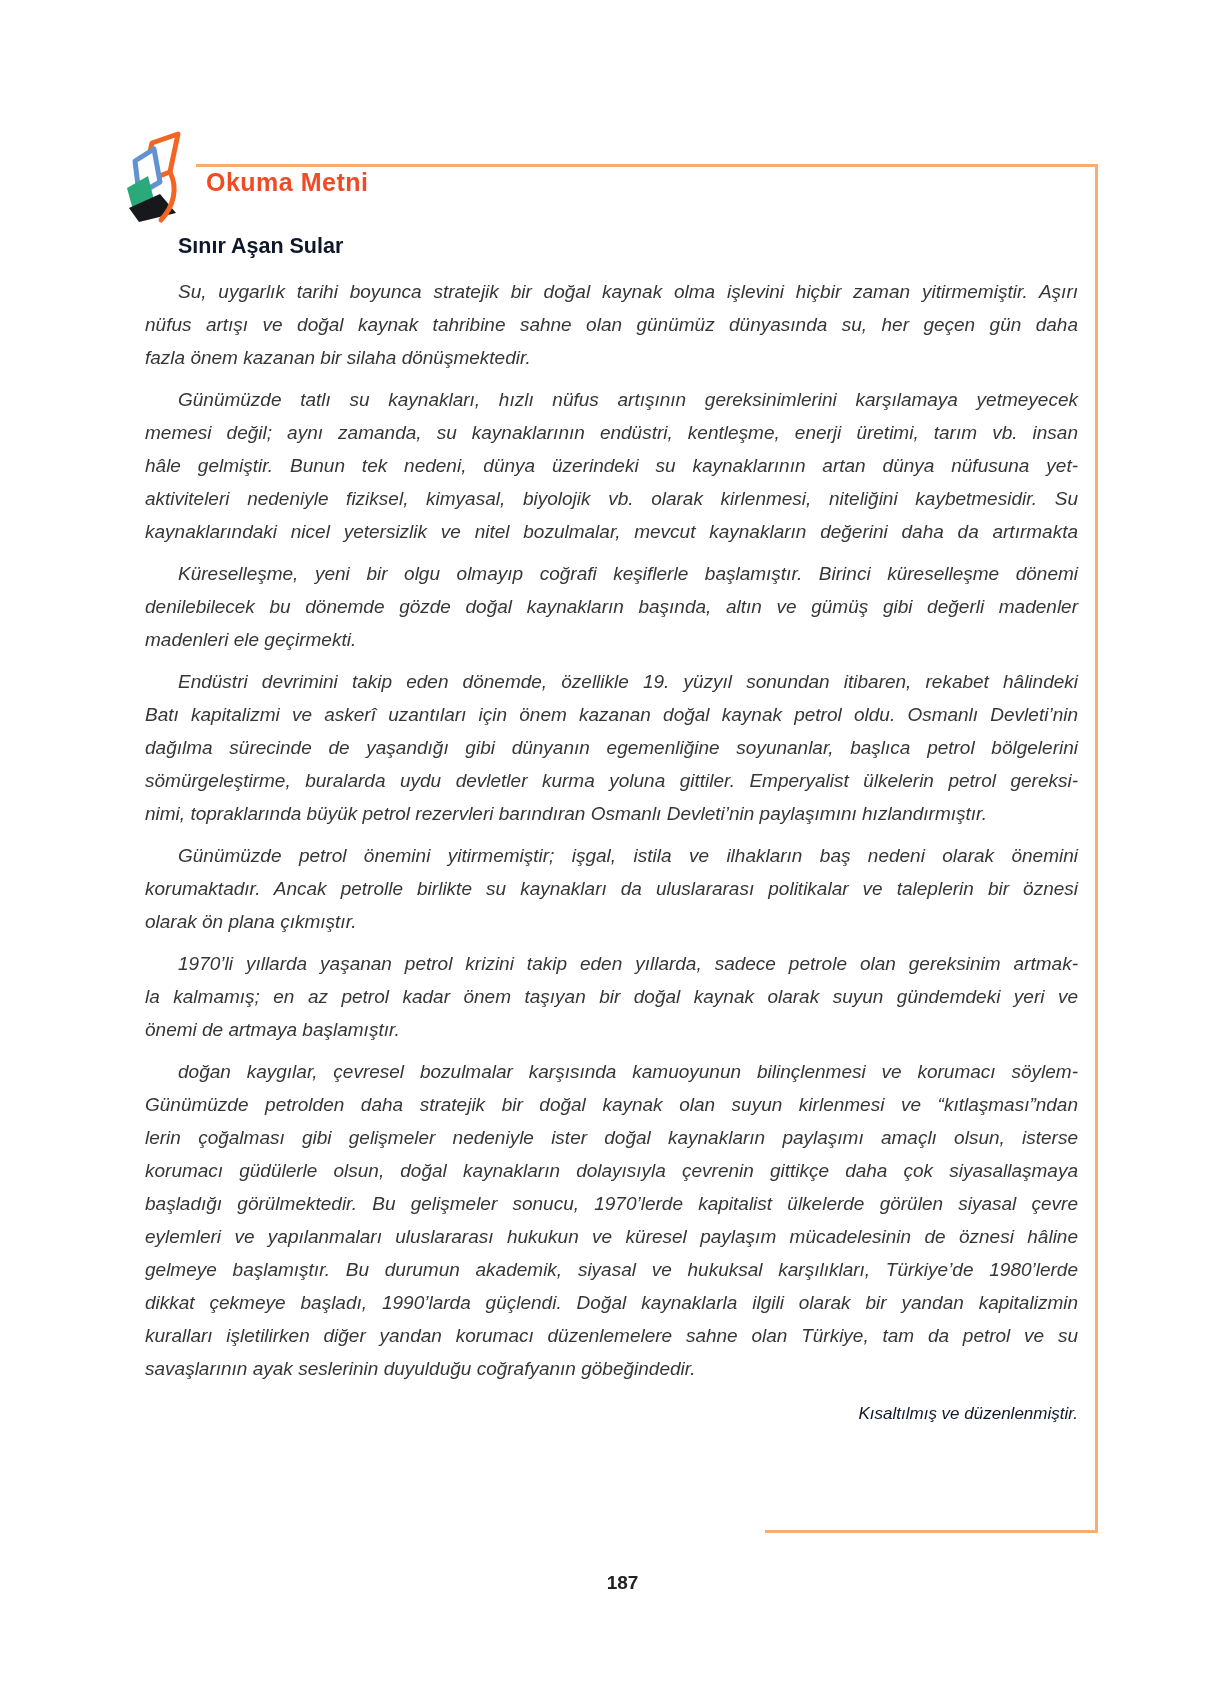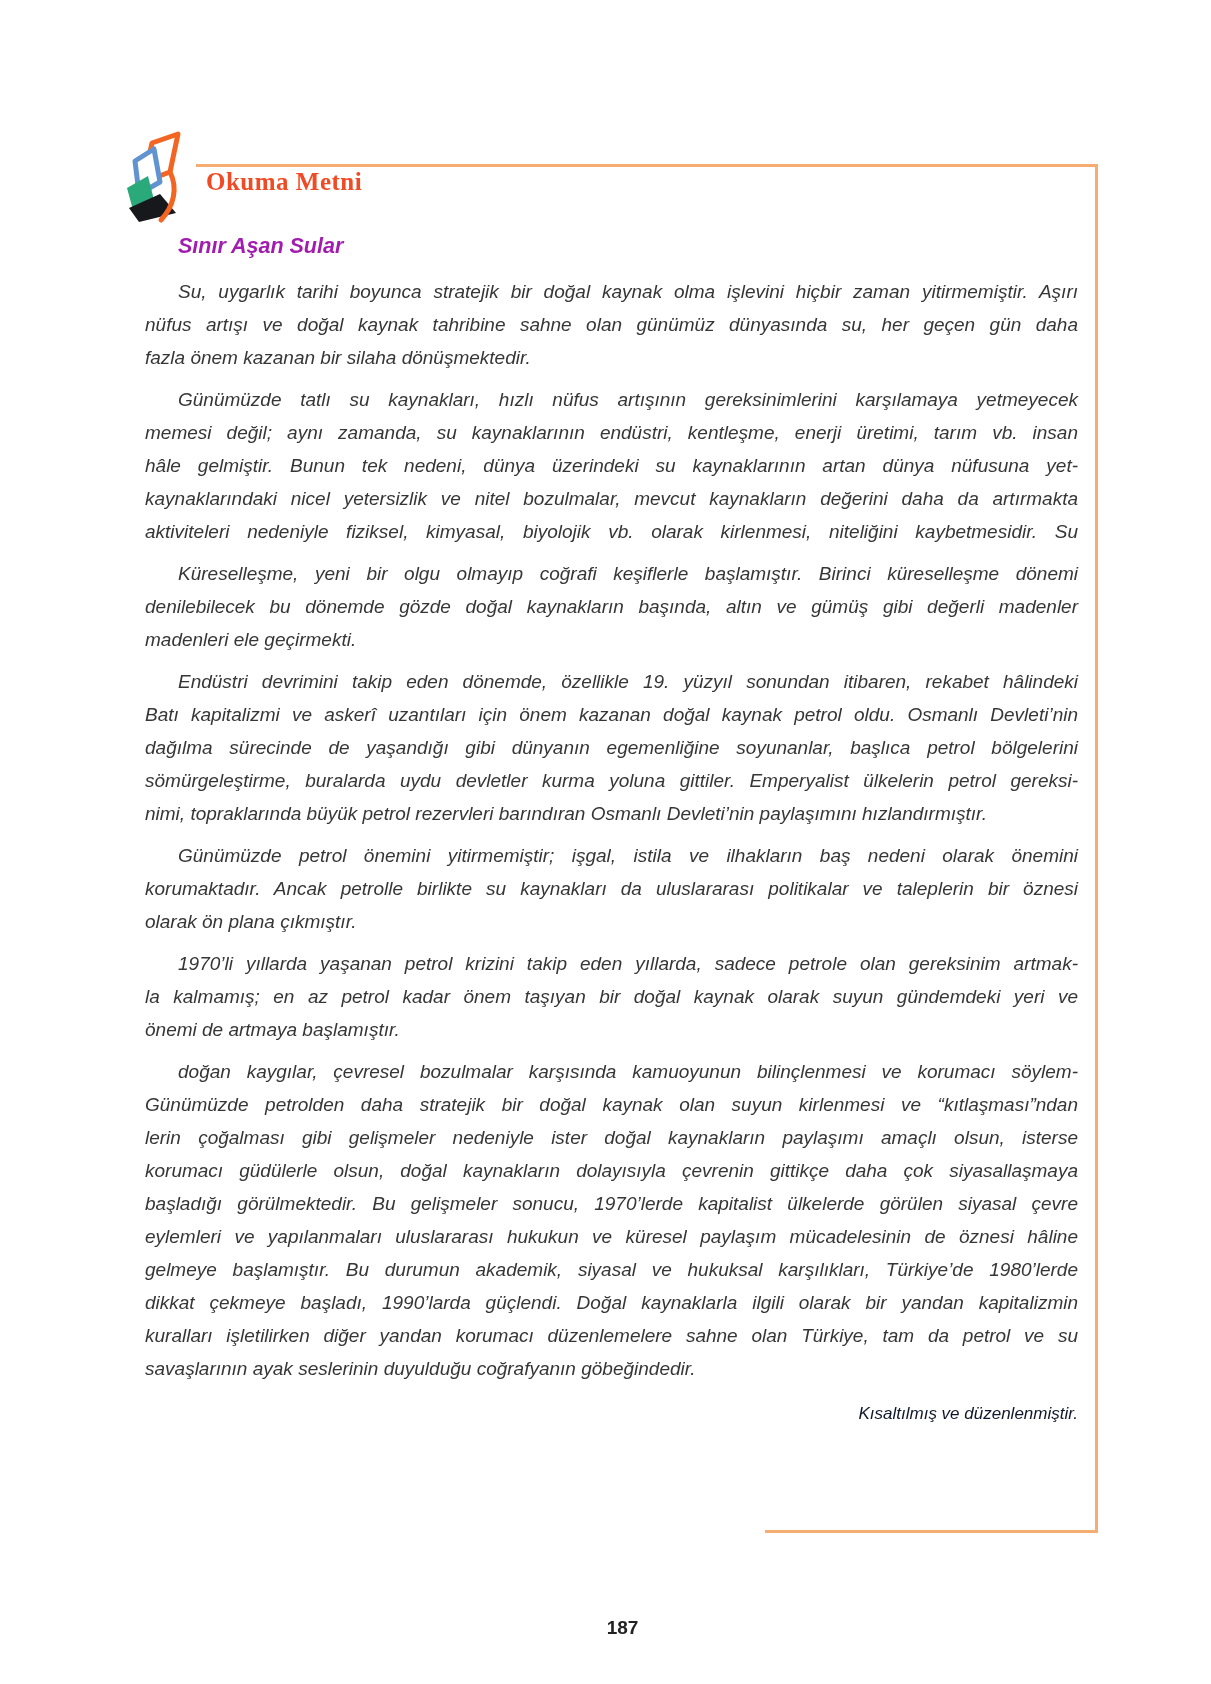--- a/index.html
+++ b/index.html
@@ -20,45 +20,44 @@
   }
   .frame-bottom{
     position:absolute;left:765px;top:1530px;
     width:333px;height:0;
     border-top:3px solid var(--frame,#f5ad72);
     pointer-events:none;
   }
   .logo{position:absolute;left:112px;top:130px;width:92px;height:96px;}
   .header-label{
     position:absolute;left:206px;top:168px;
-    font-family:Liberation Serif, serif;
+    font-family:Liberation Sans, sans-serif;
     font-weight:bold;font-size:25px;letter-spacing:.5px;
     color:var(--header-red,#f04b24);
     white-space:nowrap;
   }
   .content{
     position:absolute;left:145px;top:234px;width:933px;
     color:var(--text,#363636);
   }
   .title{
-    font-size:21.5px;font-weight:bold;color:#a21caf;
+    font-size:21.5px;font-weight:bold;color:#0f172a;
     margin:0 0 16px 33px;
-    font-style:italic;
   }
   .para{margin:0 0 9px 0;font-size:19px;line-height:33px;}
   .para .tl{text-align:justify;text-align-last:justify;font-style:italic;-moz-text-align-last:justify;}
   .para .tl.tl-last{text-align-last:left;-moz-text-align-last:left;}
   .para .tl:first-child{text-indent:33px;}
   .attribution{
     margin-top:2px;text-align:right;
     font-style:italic;font-size:17px;line-height:39px;color:#0f172a;
   }
   .page-number{
     position:absolute;left:145px;top:1572px;width:955px;
-    text-align:center;font-weight:bold;font-size:19px;color:#222222;margin-top:45px;
+    text-align:center;font-weight:bold;font-size:19px;color:#222222;
   }
 </style>
 </head>
 <body style="--frame: #f5ad72; --header-red: #f04b24; --logo-orange: #f26522; --logo-blue: #6193d1; --logo-green: #2aa97a; --logo-black: #17181c; --text: #363636;">
 
 <div class="page">
 
   <div class="frame"></div>
   <div class="frame-bottom"></div>
 
@@ -77,22 +76,22 @@
     <div>
         <div class="para">
           <div class="tl">Su, uygarlık tarihi boyunca stratejik bir doğal kaynak olma işlevini hiçbir zaman yitirmemiştir. Aşırı</div>
           <div class="tl">nüfus artışı ve doğal kaynak tahribine sahne olan günümüz dünyasında su, her geçen gün daha</div>
           <div class="tl tl-last">fazla önem kazanan bir silaha dönüşmektedir.</div>
         </div>
         <div class="para">
           <div class="tl">Günümüzde tatlı su kaynakları, hızlı nüfus artışının gereksinimlerini karşılamaya yetmeyecek</div>
           <div class="tl">memesi değil; aynı zamanda, su kaynaklarının endüstri, kentleşme, enerji üretimi, tarım vb. insan</div>
           <div class="tl">hâle gelmiştir. Bunun tek nedeni, dünya üzerindeki su kaynaklarının artan dünya nüfusuna yet-</div>
+          <div class="tl">aktiviteleri nedeniyle fiziksel, kimyasal, biyolojik vb. olarak kirlenmesi, niteliğini kaybetmesidir. Su</div>
           <div class="tl">kaynaklarındaki nicel yetersizlik ve nitel bozulmalar, mevcut kaynakların değerini daha da artırmakta</div>
-          <div class="tl">aktiviteleri nedeniyle fiziksel, kimyasal, biyolojik vb. olarak kirlenmesi, niteliğini kaybetmesidir. Su</div>
         </div>
         <div class="para">
           <div class="tl">Küreselleşme, yeni bir olgu olmayıp coğrafi keşiflerle başlamıştır. Birinci küreselleşme dönemi</div>
           <div class="tl">denilebilecek bu dönemde gözde doğal kaynakların başında, altın ve gümüş gibi değerli madenler</div>
           <div class="tl tl-last">madenleri ele geçirmekti.</div>
         </div>
         <div class="para">
           <div class="tl">Endüstri devrimini takip eden dönemde, özellikle 19. yüzyıl sonundan itibaren, rekabet hâlindeki</div>
           <div class="tl">Batı kapitalizmi ve askerî uzantıları için önem kazanan doğal kaynak petrol oldu. Osmanlı Devleti’nin</div>
           <div class="tl">dağılma sürecinde de yaşandığı gibi dünyanın egemenliğine soyunanlar, başlıca petrol bölgelerini</div>

